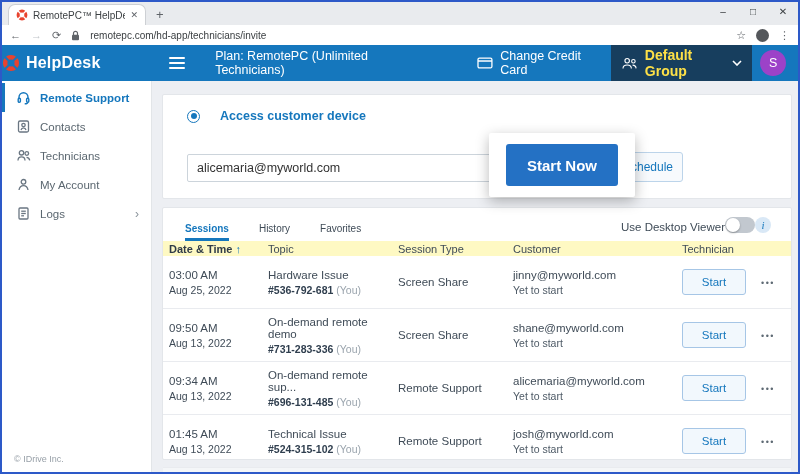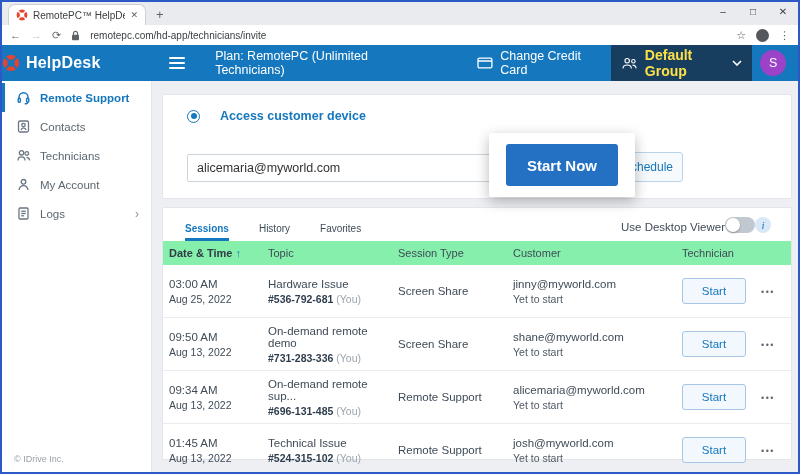--- a/index.html
+++ b/index.html
@@ -79,21 +79,21 @@
   .tab-item.active { color:#1577bd; font-weight:bold; border-bottom-color:#1577bd; }
   .viewer { margin-left:auto; display:flex; align-items:flex-end; gap:0; margin-right:20px; }
   .viewer-label { font-size:11.5px; color:#3f4b57; }
   .toggle { width:30px; height:16px; border-radius:9px; background:#c2c8cf; position:relative; }
   .knob { position:absolute; left:1px; top:1px; width:14px; height:14px; border-radius:50%; background:#fff;
           box-shadow:0 1px 2px rgba(0,0,0,.3); }
   .info { width:16px; height:16px; border-radius:50%; background:#d9e8f6; color:#1577bd; font-style:italic;
           font-family:"Liberation Serif",serif; font-size:11px; display:flex; align-items:center; justify-content:center; }
 
   .grid-cols { display:grid; grid-template-columns:99px 130px 115px 169px 79px 1fr; padding-left:6px; align-items:center; }
-  .thead { height:24px; background:#86efac; font-size:11px; color:#3f4b57; }
+  .thead { height:15px; background:#fef9c3; font-size:11px; color:#3f4b57; }
   .thead .c1 { font-weight:bold; color:#2f3b47; }
   .sort-arrow { color:#1577bd; margin-left:3px; }
   .trow { height:53px; border-bottom:1px solid #e9ebef; font-size:11.5px; color:#3f4b57; }
   .sub { font-size:10.5px; margin-top:3px; }
   .sid { font-weight:bold; color:#2f3e4e; }
   .you { color:#9aa4ad; }
   .status { color:#4e5a66; }
   .start-btn { width:64px; height:26px; border:1px solid #a6c6e6; background:#f2f8fd; color:#1577bd;
                border-radius:3px; font-size:11.5px; cursor:pointer; }
   .dots { color:#5f6a74; font-size:9px; letter-spacing:1.5px; }

